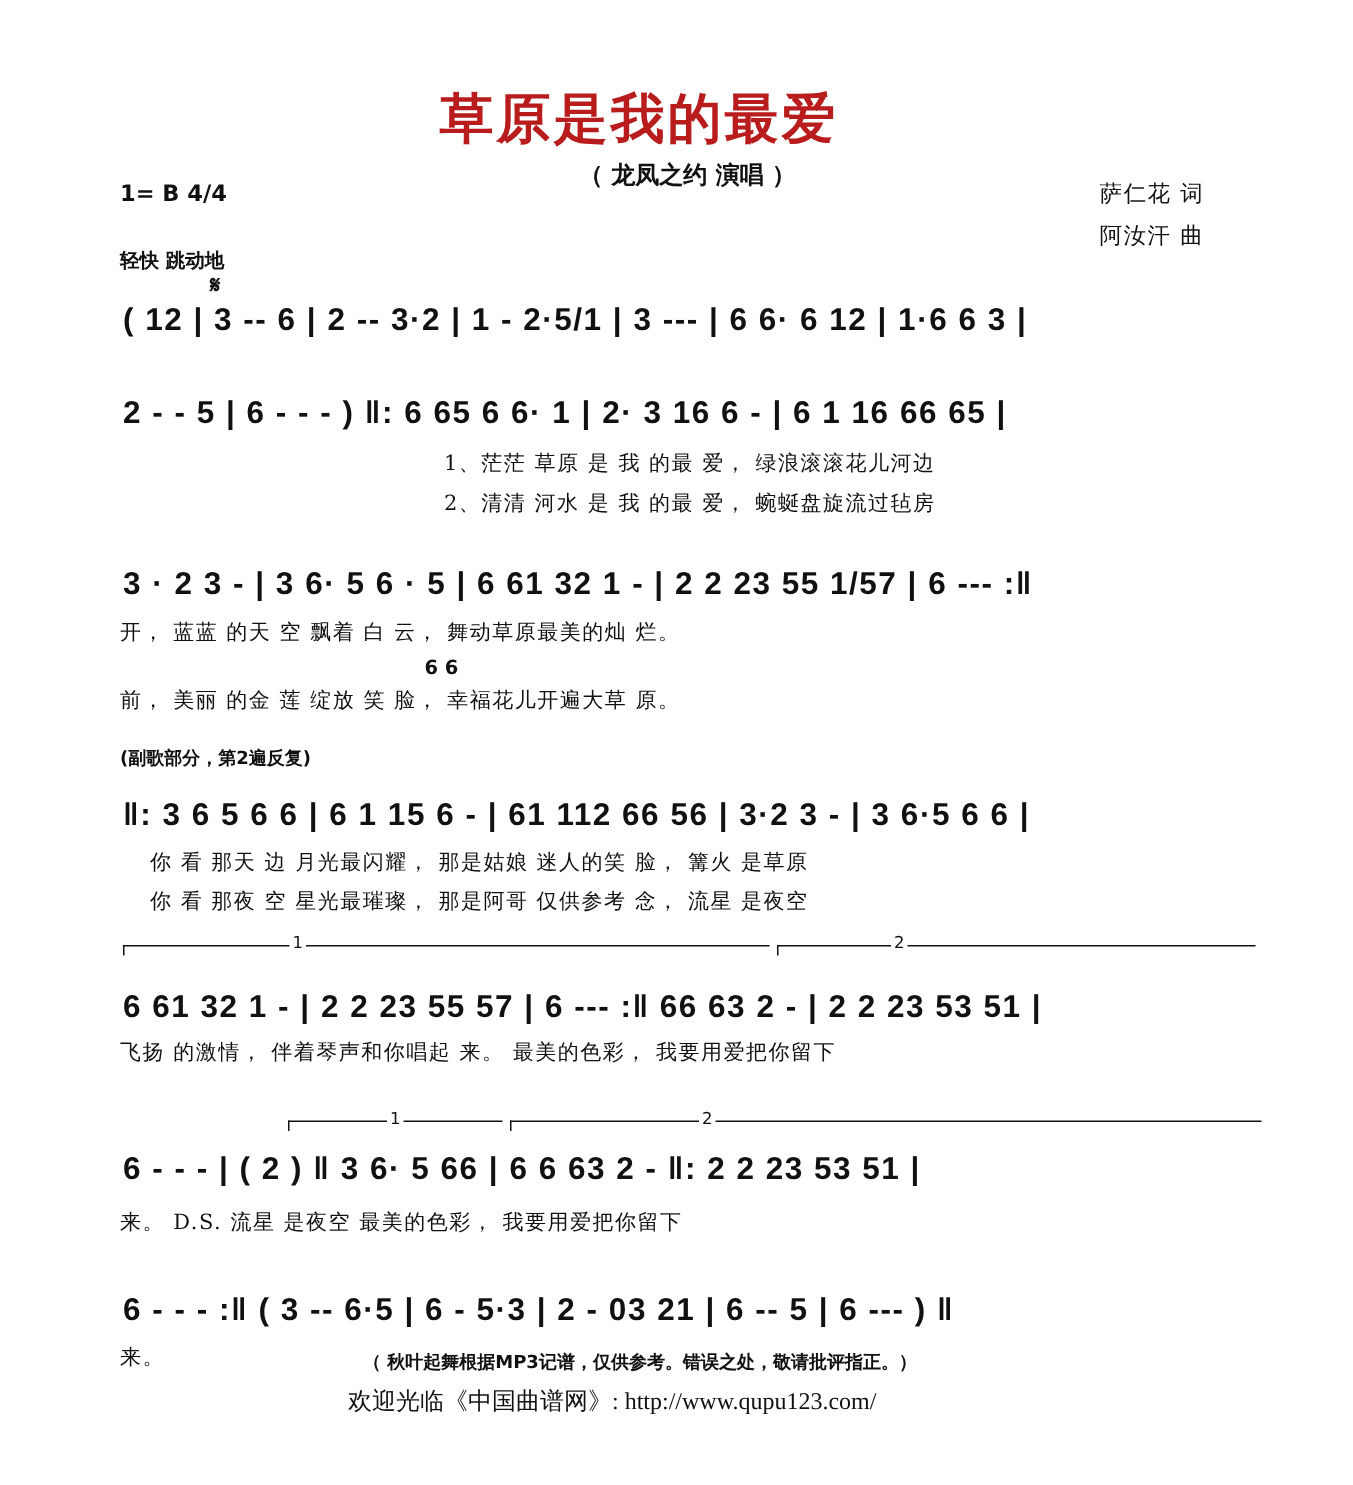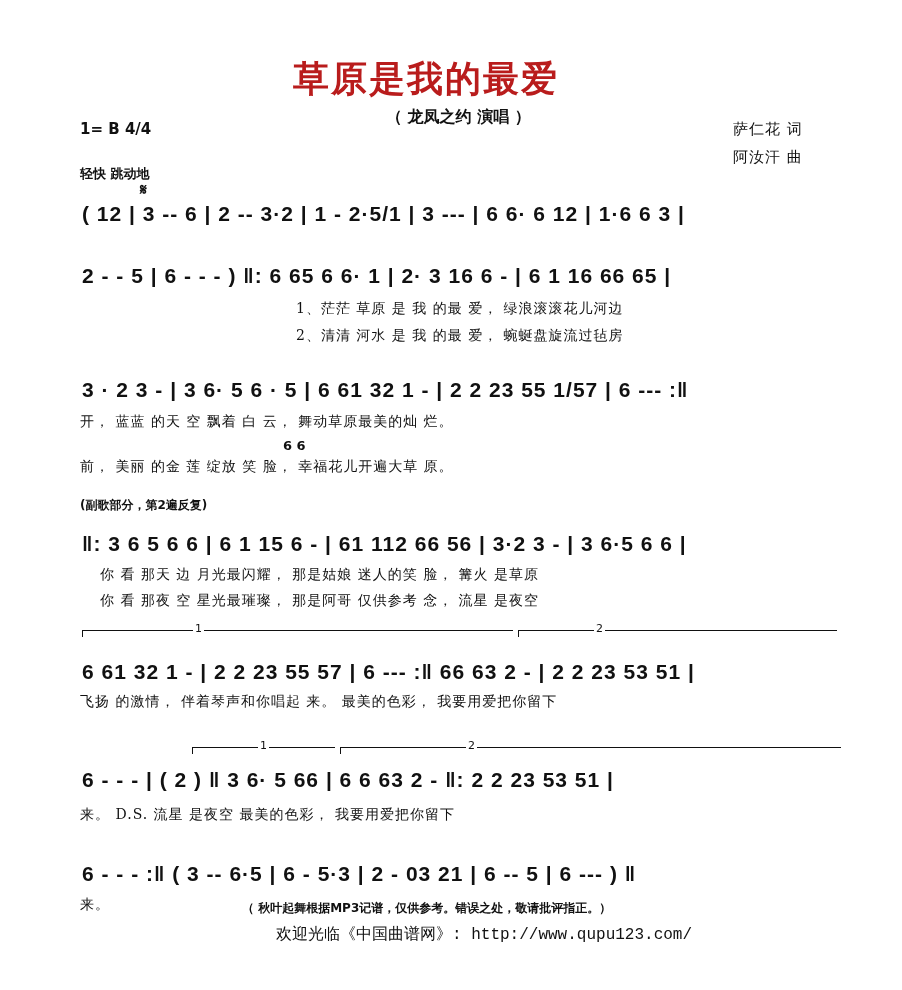--- a/index.html
+++ b/index.html
@@ -6,21 +6,21 @@
   body { width:902px; height:990px; position:relative; overflow:hidden; color:#111; font-family:"DejaVu Sans", sans-serif; }
   .abs { position:absolute; white-space:nowrap; }
   .title { left:0; width:902px; top:55px; text-align:left; padding-left:293px; box-sizing:border-box; font-size:36px; font-weight:bold; color:#b91c1c; letter-spacing:2px; font-family:"DejaVu Sans", sans-serif; }
   .performer { top:107px; left:350px; font-size:16px; font-weight:bold;margin-left:36px; }
   .key { top:120px; left:80px; font-size:15px; font-weight:bold;text-align:right; }
   .tempo { top:154px; left:80px; font-size:13px; font-weight:bold;margin-top:11px; }
   .credit { left:733px; font-size:15px; font-weight:normal; letter-spacing:1px; }
   .mline { left:82px; font-size:21px; font-weight:bold; font-family:"Liberation Sans", sans-serif; letter-spacing:1px; }
   .lyr { font-size:14px; font-family:"DejaVu Serif", serif; letter-spacing:1px; }
   .note { font-size:13px; font-weight:bold; }
-  .footer { font-size:16px; font-family:Liberation Mono, monospace;margin-left:44px; }
+  .footer { font-size:16px; font-family:Liberation Serif, serif; }
   .volta { position:absolute; height:6px; border-top:1.5px solid #111; border-left:1.5px solid #111; }
   .volta span { position:absolute; top:-9px; font-size:11px; background:#fff; padding:0 2px; }
   .small { font-size:12px; font-weight:bold; }
 </style>
 </head>
 <body>
 
 <div class="abs title">草原是我的最爱</div>
 <div class="abs performer">（ 龙凤之约 演唱 ）</div>
 <div class="abs key">1= B 4/4</div>

